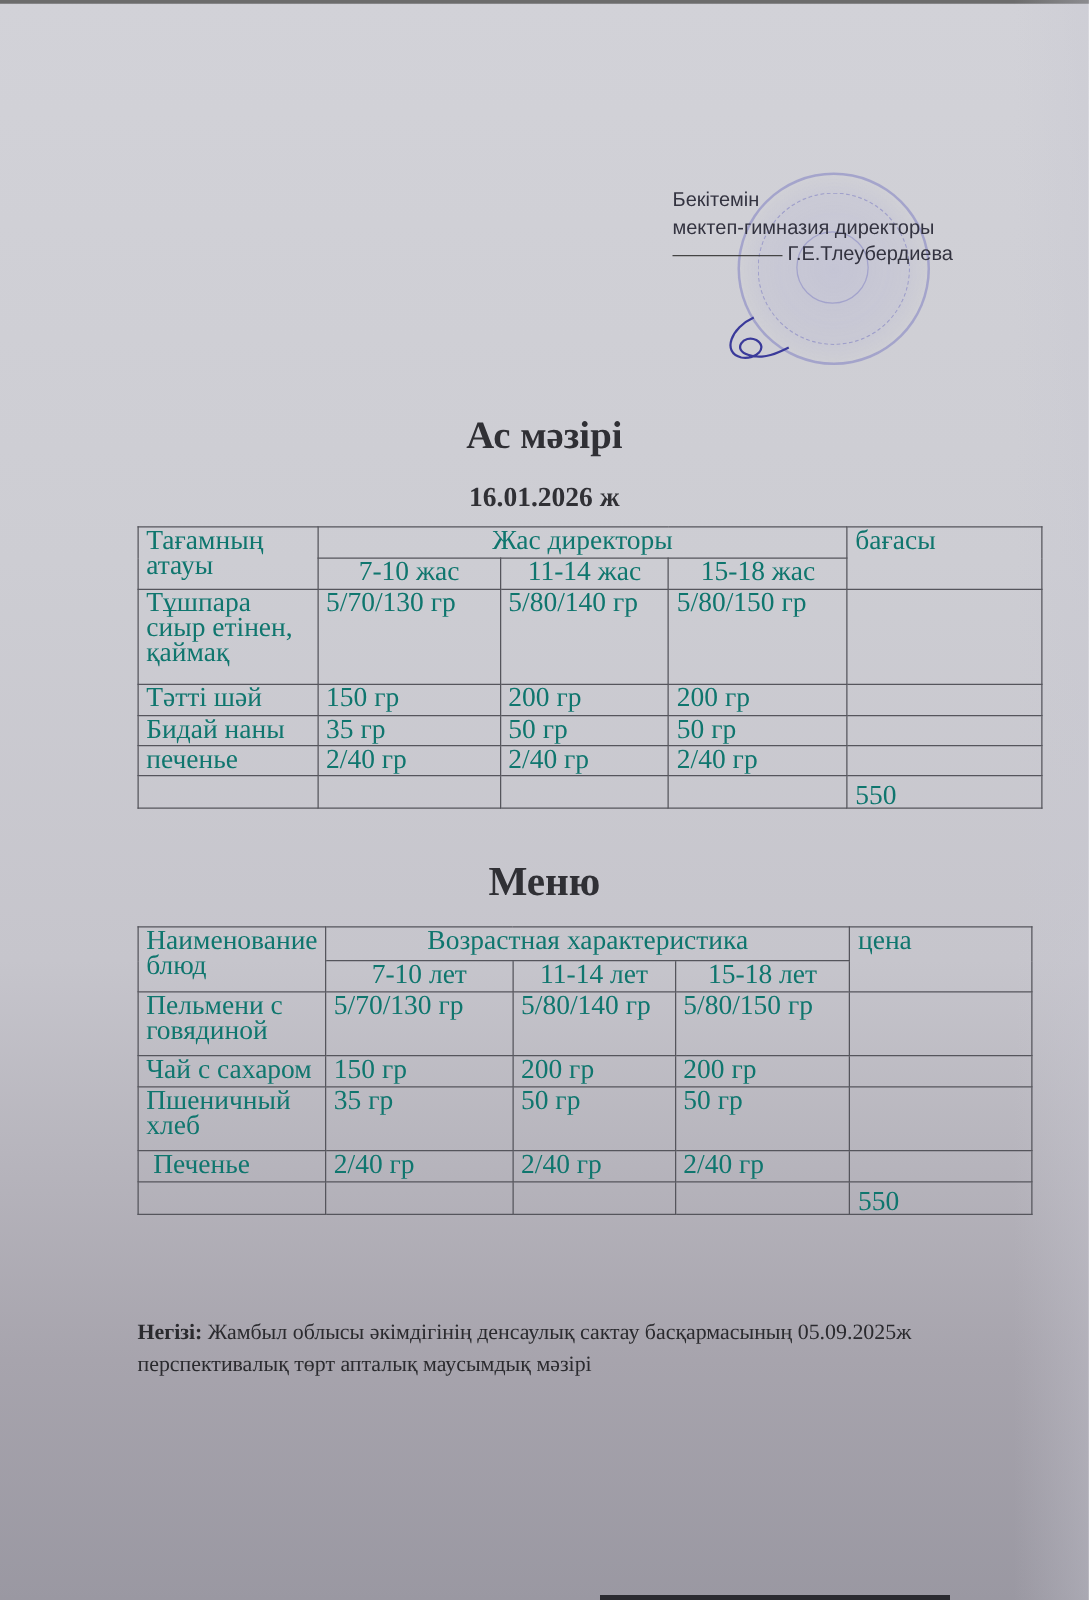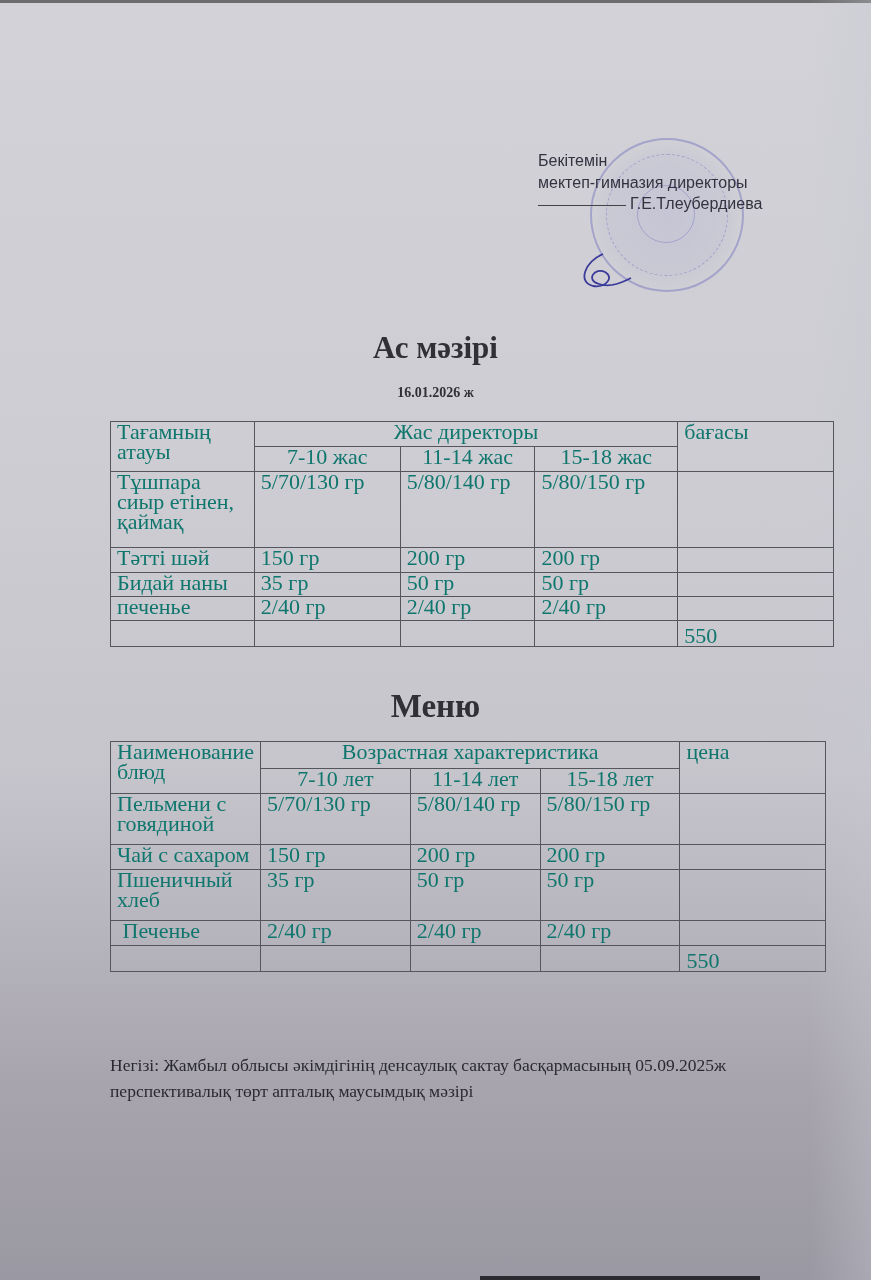--- a/index.html
+++ b/index.html
@@ -23,32 +23,32 @@
     background: radial-gradient(circle, rgba(150,150,210,0.18) 0%, rgba(150,150,210,0.10) 55%, rgba(150,150,210,0.0) 70%);
     z-index: 1; }
   .stamp::before { content: ""; position: absolute; left: 14px; top: 14px; right: 14px; bottom: 14px; border-radius: 50%;
     border: 1px dashed rgba(110,110,190,0.45); }
   .stamp::after { content: ""; position: absolute; left: 45px; top: 45px; width: 56px; height: 56px; border-radius: 50%;
     border: 1.5px solid rgba(110,110,190,0.4); }
   .signature { position: absolute; left: 575px; top: 252px; z-index: 3; }
 
   .title { position: absolute; left: 0; width: 871px; text-align: center; font-weight: bold; color: #303035; }
   .t1 { top: 330px; font-size: 31px; }
-  .t2 { top: 385px; font-size: 14px; }
+  .t2 { top: 385px; font-size: 22px; }
   .t3 { top: 688px; font-size: 33px; }
 
   table.menu { position: absolute; border-collapse: collapse; font-size: 22px; color: #0f766e; }
   table.menu td { border: 1px solid #55555c; padding: 0 6px; vertical-align: top; line-height: 20px; }
   table.menu td.c { text-align: center; }
   #tbl-kz { left: 110px; top: 421px; width: 724px; }
   #tbl-ru { left: 110px; top: 741px; width: 716px; border-radius: 16px; }
   .price { padding-left: 6px; }
 
   .basis { position: absolute; left: 110px; top: 1052px; width: 700px; font-size: 17.5px; line-height: 26px; color: #2a2a2e; }
-  .basis b { font-weight: normal; }
+  .basis b { font-weight: bold; }
 </style>
 </head>
 <body>
 
 <div class="top-edge"></div>
 <div class="shade-right"></div>
 
 <div class="stamp"></div>
 <svg class="signature" width="60" height="40" viewBox="0 0 60 40">
   <path d="M28 2 C 10 10, 2 30, 18 34 C 30 36, 40 26, 30 20 C 20 15, 10 28, 24 32 C 36 36, 48 30, 56 26" fill="none" stroke="#3a3a9a" stroke-width="1.8"></path>

